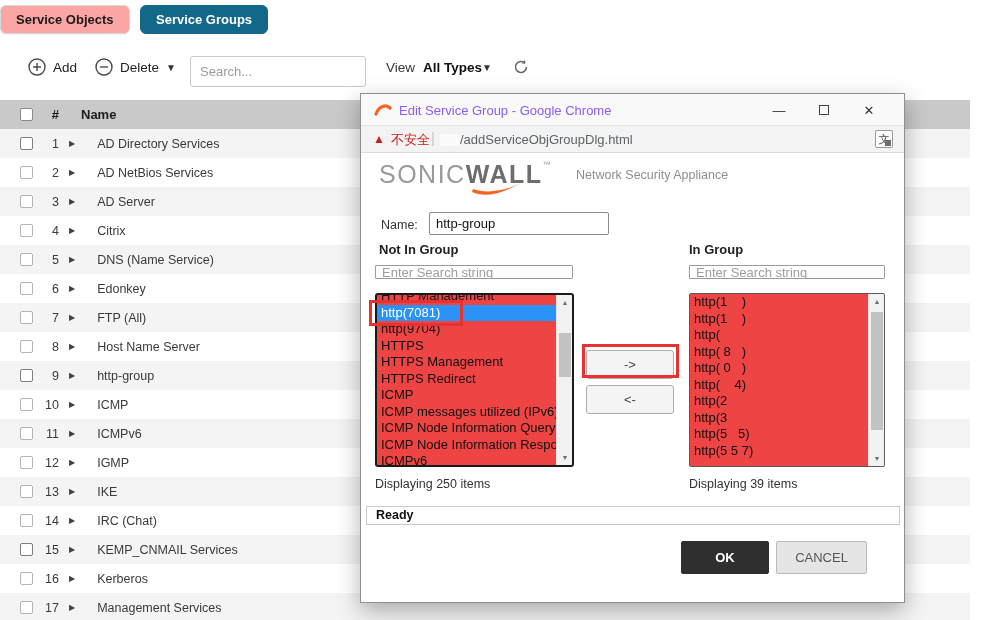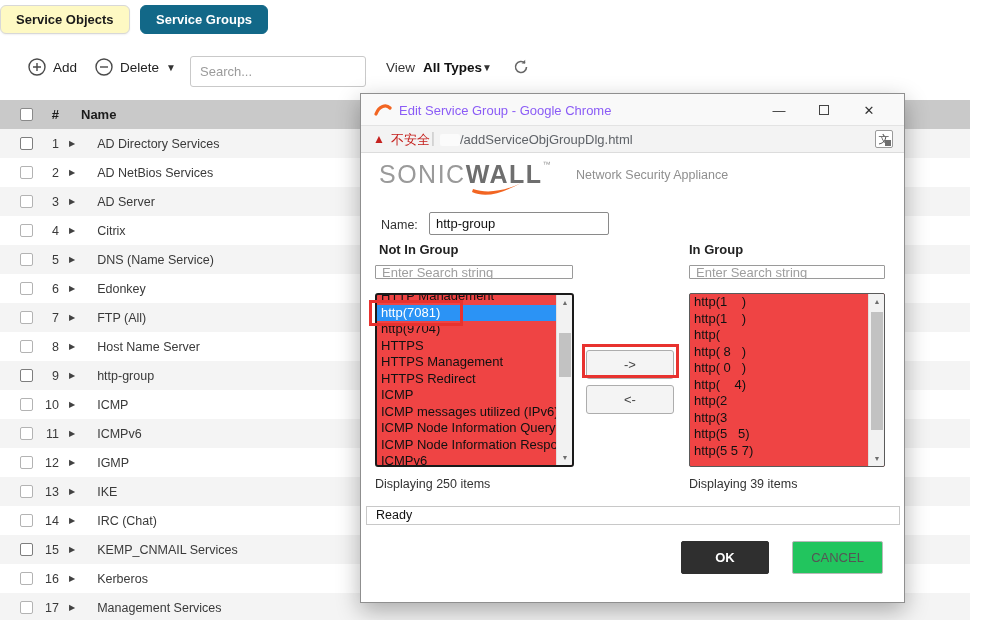--- a/index.html
+++ b/index.html
@@ -3,21 +3,21 @@
 <meta charset="utf-8">
 <style>
   * { margin:0; padding:0; box-sizing:border-box; }
   html,body { width:989px; height:620px; background:#fff; overflow:hidden;
     font-family:"Liberation Sans","DejaVu Sans",sans-serif; }
   #stage { position:relative; width:989px; height:620px; background:#fff; }
 
   
   .tab { position:absolute; top:5px; height:29px; border-radius:6px; font-size:13px;
     font-weight:bold; display:flex; align-items:center; padding:0 15px; cursor:pointer; }
-  .tab-inactive { left:0; background:#fef9c3; border:1px solid #d8d8d8; color:#1a1a1a;
+  .tab-inactive { left:0; background:#fca5a5; border:1px solid #d8d8d8; color:#1a1a1a;
     box-shadow:0 1px 2px rgba(0,0,0,.06); }
   .tab-active { left:140px; background:#126888; color:#fff; border:1px solid #126888; }
 
   .toolbar { position:absolute; left:0; top:50px; width:960px; height:34px; }
   .tbtn { position:absolute; top:0; height:34px; display:flex; align-items:center; gap:7px;
     font-size:13.5px; color:#222; cursor:pointer; }
   .circle-ic { width:18px; height:18px; }
   .caret { font-size:10px; color:#333; }
   .search-box { position:absolute; left:190px; top:6px; width:176px; height:31px;
     border:1px solid #c9c9c9; border-radius:3px; font-size:13px; padding:0 9px; color:#333;
@@ -108,25 +108,25 @@
 
   .red-rect { position:absolute; border:3px solid #e8322f; z-index:20; pointer-events:none; }
   .rr-item { left:8px; top:206px; width:94px; height:26px; }
   .rr-btn  { left:221px; top:250px; width:97px; height:34px; }
 
   .count-txt { position:absolute; top:383px; font-size:12.5px; color:#333; }
   .ct-left { left:14px; } .ct-right { left:328px; }
 
   .statusbar { position:absolute; left:5px; top:412px; width:534px; height:19px;
     border:1px solid #c8c8c8; background:#fff; }
-  .status-txt { position:absolute; left:9px; top:1px; font-size:12.5px; font-weight:normal; color:#111; }
+  .status-txt { position:absolute; left:9px; top:1px; font-size:12.5px; font-weight:bold; color:#111; }
 
   .btn-ok { position:absolute; left:320px; top:447px; width:88px; height:33px; background:#2f2f2f;
     color:#fff; border:1px solid #2f2f2f; border-radius:2px; font-size:13px; font-weight:bold; cursor:pointer; }
-  .btn-cancel { position:absolute; left:431px; top:447px; width:91px; height:33px; background:#22c55e;
+  .btn-cancel { position:absolute; left:415px; top:447px; width:91px; height:33px; background:#e5e5e5;
     color:#555; border:1px solid #b9b9b9; border-radius:2px; font-size:13px; cursor:pointer; }
 </style>
 </head>
 <body>
 
 <div id="stage">
 
   <div class="tab tab-inactive">Service Objects</div>
   <div class="tab tab-active">Service Groups</div>
 

